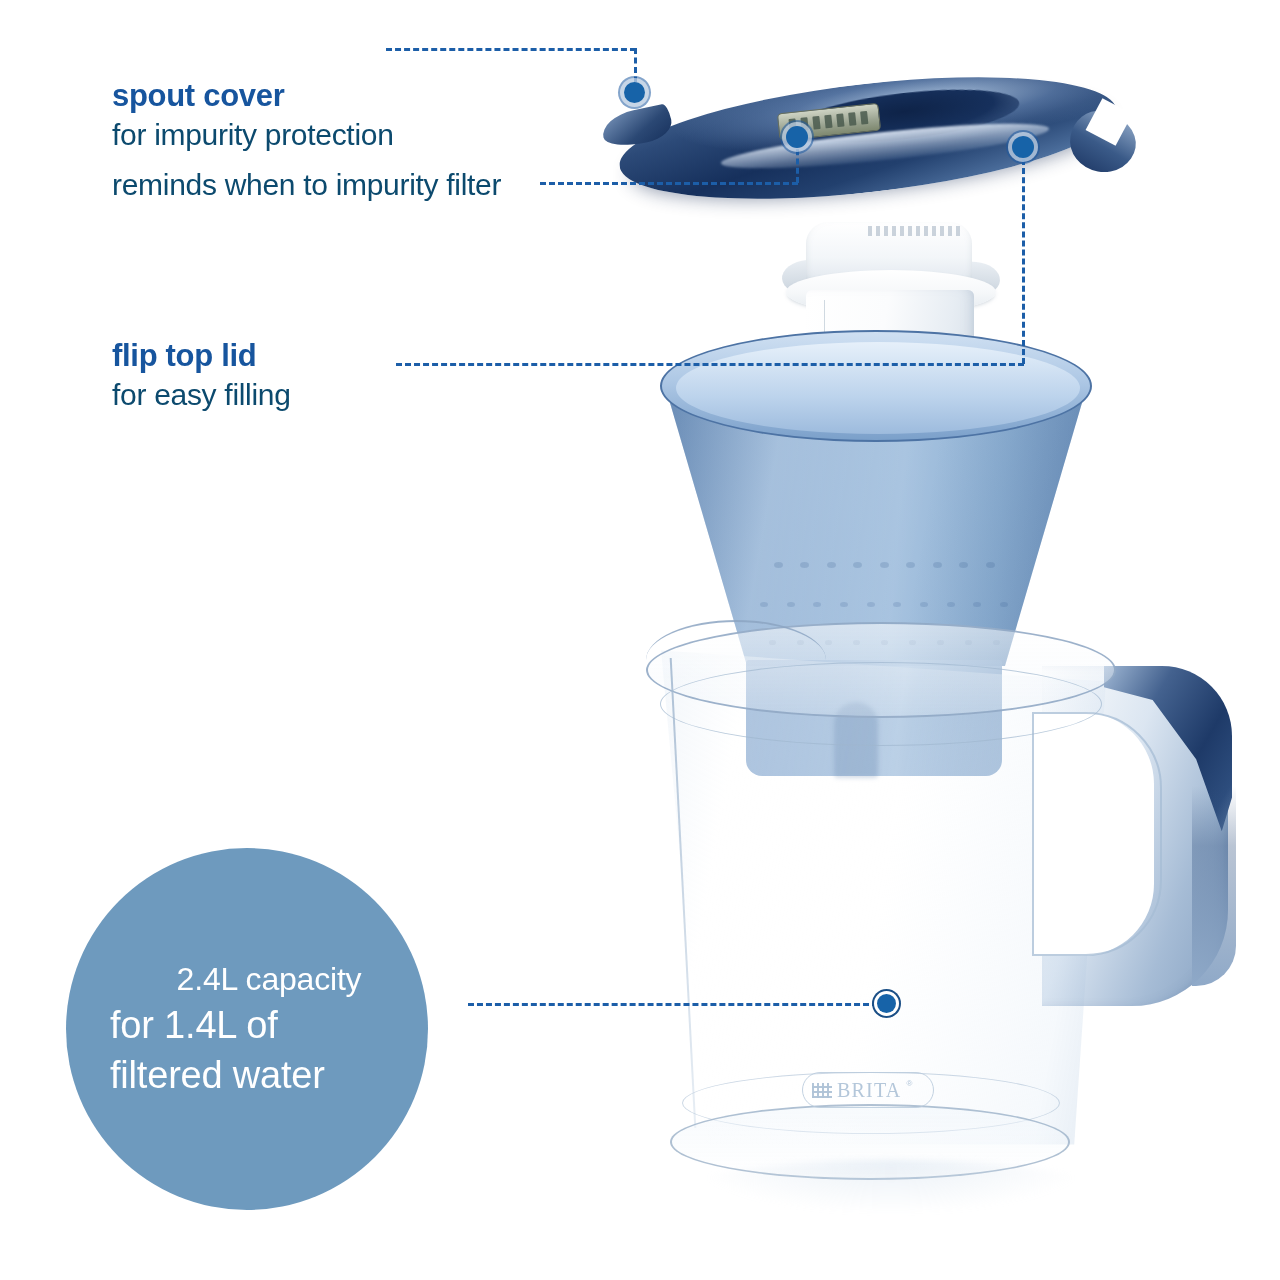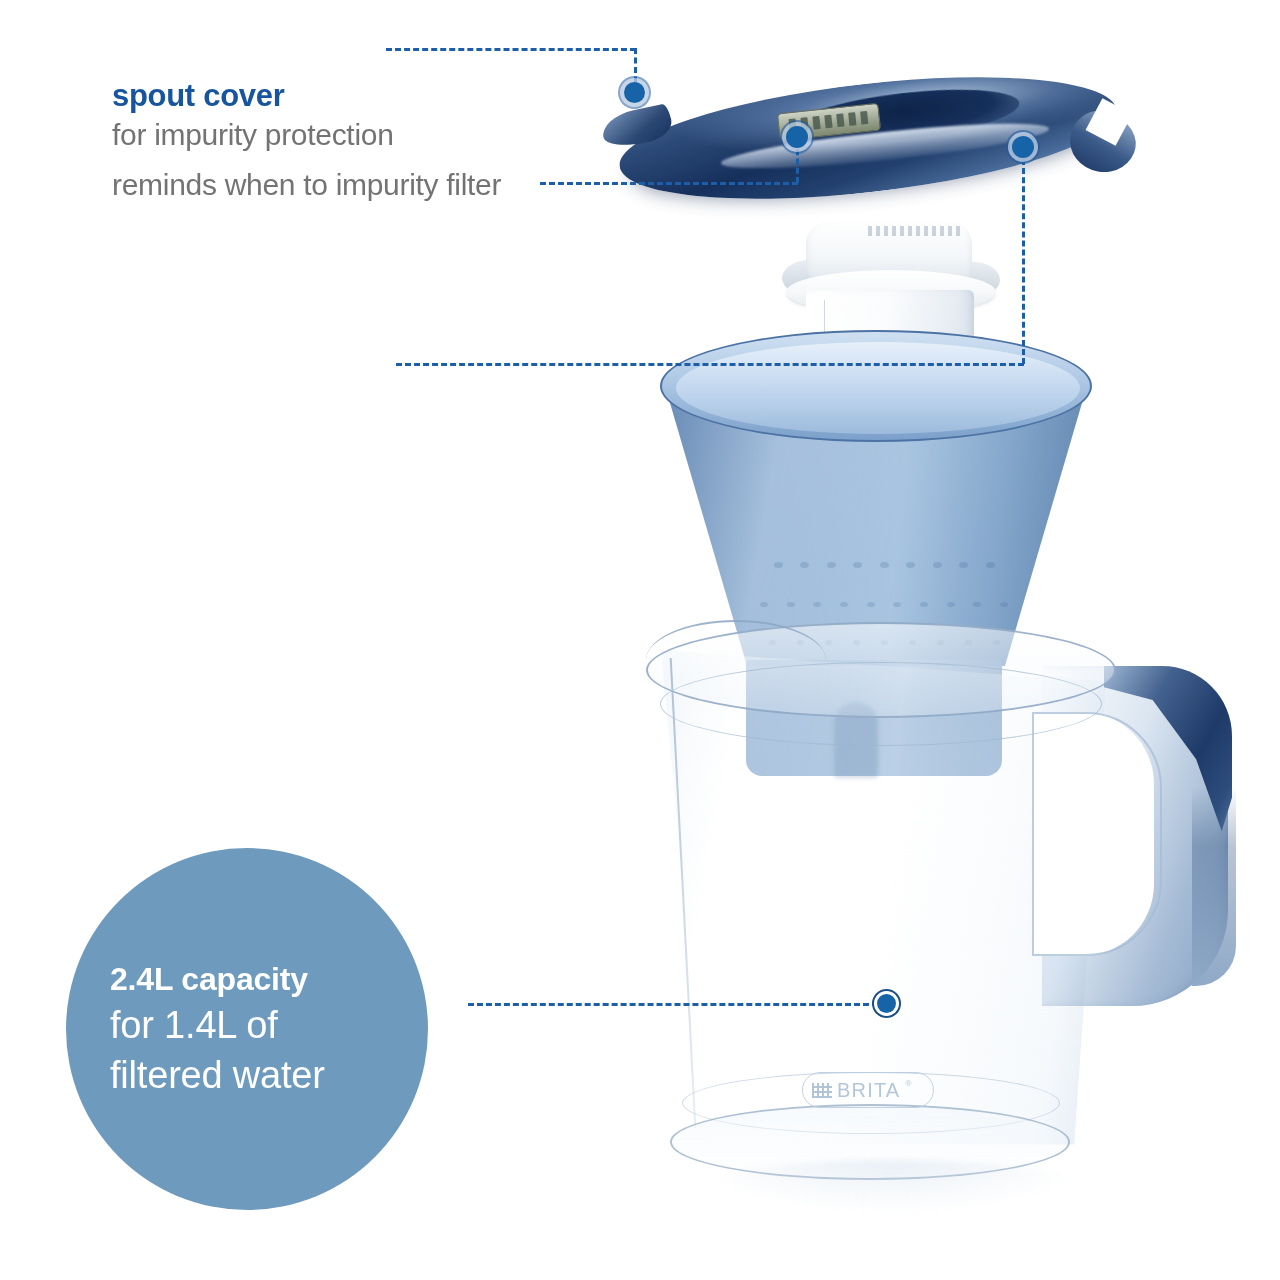--- a/index.html
+++ b/index.html
@@ -3,40 +3,40 @@
 <meta charset="utf-8">
 <style>
   html,body{margin:0;padding:0;background:#ffffff;}
   body{width:1280px;height:1280px;overflow:hidden;
        font-family:"Liberation Sans","DejaVu Sans",sans-serif;}
   #stage{position:relative;width:1280px;height:1280px;background:#fff;}
 
   
   .label{position:absolute;color:#17559e;line-height:1.16;}
   .label .t1{font-weight:700;font-size:31px;letter-spacing:-0.3px;display:block;}
-  .label .t2{font-weight:400;font-size:30px;letter-spacing:-0.3px;display:block;margin-top:4px;color:#737373;}
+  .label .t2{font-weight:400;font-size:30px;letter-spacing:-0.3px;display:block;margin-top:4px;color:#0c4a6e;}
   #lbl-spout{left:112px;top:30px;margin-top:48px;}
   #lbl-digital{left:112px;top:164px;}
   #lbl-fliptop{left:112px;top:338px;}
 
   
   .dash-h{position:absolute;height:0;border-top:3px dashed #1c5ea8;}
   .dash-v{position:absolute;width:0;border-left:3px dashed #1c5ea8;}
 
   
   .dot{position:absolute;border-radius:50%;background:#1763a8;
        box-shadow:0 0 0 3px #ffffff,0 0 0 5px #1b4f86;}
   .dot.soft{box-shadow:0 0 0 4px rgba(255,255,255,.55),0 0 0 6px rgba(30,90,160,.55);}
 
   
   #capacity{position:absolute;left:66px;top:848px;width:362px;height:362px;
             border-radius:50%;background:#6e9abe;color:#ffffff;
             display:flex;flex-direction:column;justify-content:center;
             box-sizing:border-box;padding-left:44px;}
-  #capacity .c1{font-size:32px;font-weight:700;letter-spacing:-0.2px;line-height:1.32;}
+  #capacity .c1{font-size:32px;font-weight:400;letter-spacing:-0.2px;line-height:1.32;text-align:center;}
   #capacity .c2,#capacity .c3{font-size:38px;font-weight:400;letter-spacing:-0.2px;line-height:1.32;}
 
   
   #product{position:absolute;left:0;top:0;width:1280px;height:1280px;}
 
   
   #lid-wrap{position:absolute;left:600px;top:68px;width:540px;height:140px;}
   #lid-body{position:absolute;left:18px;top:16px;width:500px;height:108px;
       border-radius:50% / 50%;
       background:
@@ -168,21 +168,21 @@
   #handle-navy2{position:absolute;left:150px;top:120px;width:44px;height:200px;
       border-radius:0 0 40px 0;
       background:linear-gradient(180deg,#37558300,#2f4f7d55 30%,#8fa9c8 100%);}
   
   #brita{position:absolute;left:178px;top:468px;width:132px;height:36px;
       border-radius:18px;border:1.5px solid rgba(185,202,220,.85);
       display:flex;align-items:center;gap:5px;padding-left:9px;box-sizing:border-box;}
   #brita .grid{width:20px;height:15px;
       background:repeating-linear-gradient(90deg,rgba(175,195,215,.95) 0 2.5px,transparent 2.5px 5px),
                  repeating-linear-gradient(0deg,rgba(175,195,215,.95) 0 2.5px,transparent 2.5px 5px);}
-  #brita .wordmark{font-family:Liberation Sans, sans-serif;
+  #brita .wordmark{font-family:Liberation Serif, serif;
       font-size:20px;letter-spacing:1.2px;color:rgba(176,196,216,.95);font-weight:400;}
   #brita .reg{font-size:8px;color:rgba(176,196,216,.95);align-self:flex-start;margin-top:6px;}
   
   #jug-refl{position:absolute;left:72px;top:556px;width:390px;height:52px;
       border-radius:50%/50%;
       background:radial-gradient(ellipse at 50% 0%,rgba(205,220,235,.42),rgba(255,255,255,0) 72%);
       filter:blur(3px);}
 </style>
 </head>
 <body>
@@ -303,20 +303,24 @@
 
   <div class="label" id="lbl-spout">
     <span class="t1">spout cover</span>
     <span class="t2">for impurity protection</span>
   </div>
 
   <div class="label" id="lbl-digital">
     <span class="t2">reminds when to impurity filter</span>
   </div>
 
+  <div class="label" id="lbl-fliptop">
+    <span class="t1">flip top lid</span>
+    <span class="t2">for easy filling</span>
+  </div>
 
   <div id="capacity">
     <span class="c1">2.4L capacity</span>
     <span class="c2">for 1.4L of</span>
     <span class="c3">filtered water</span>
   </div>
 
 </div>
 
 </body></html>

